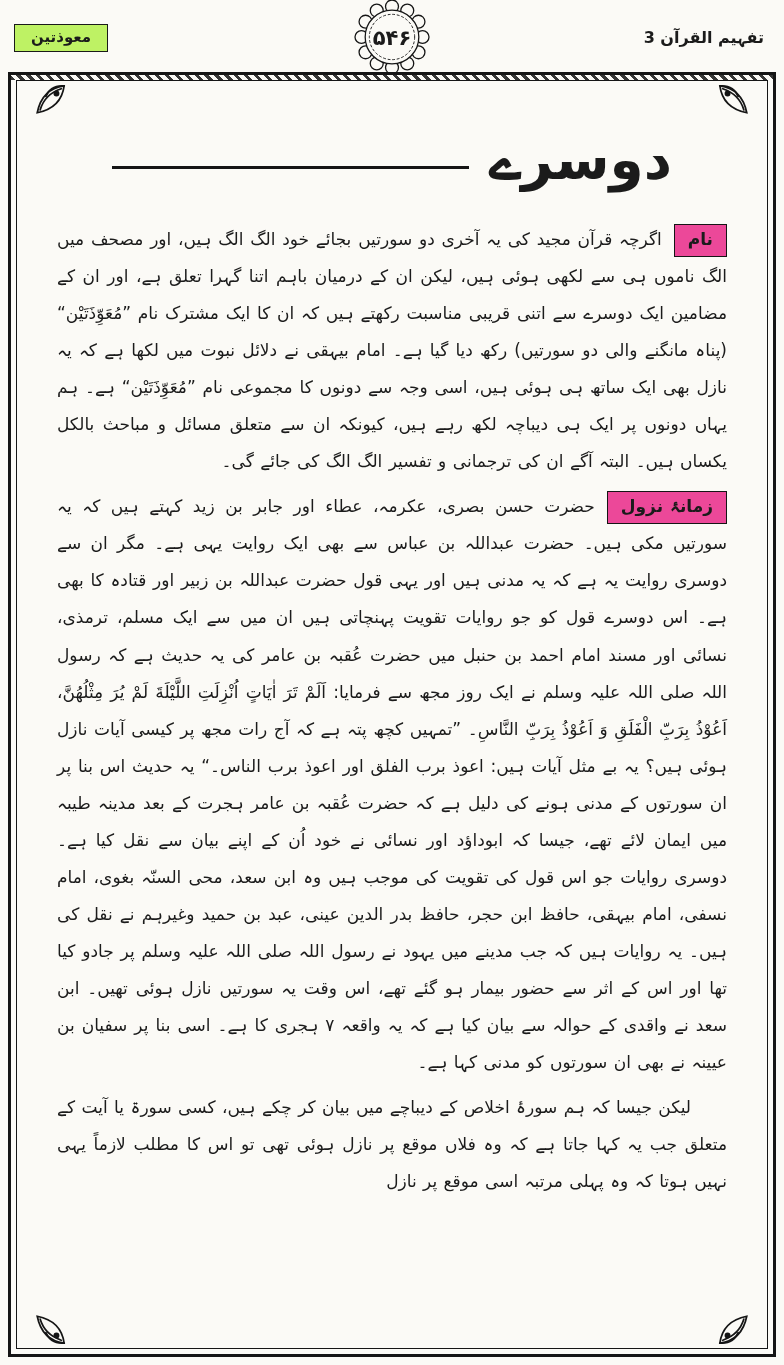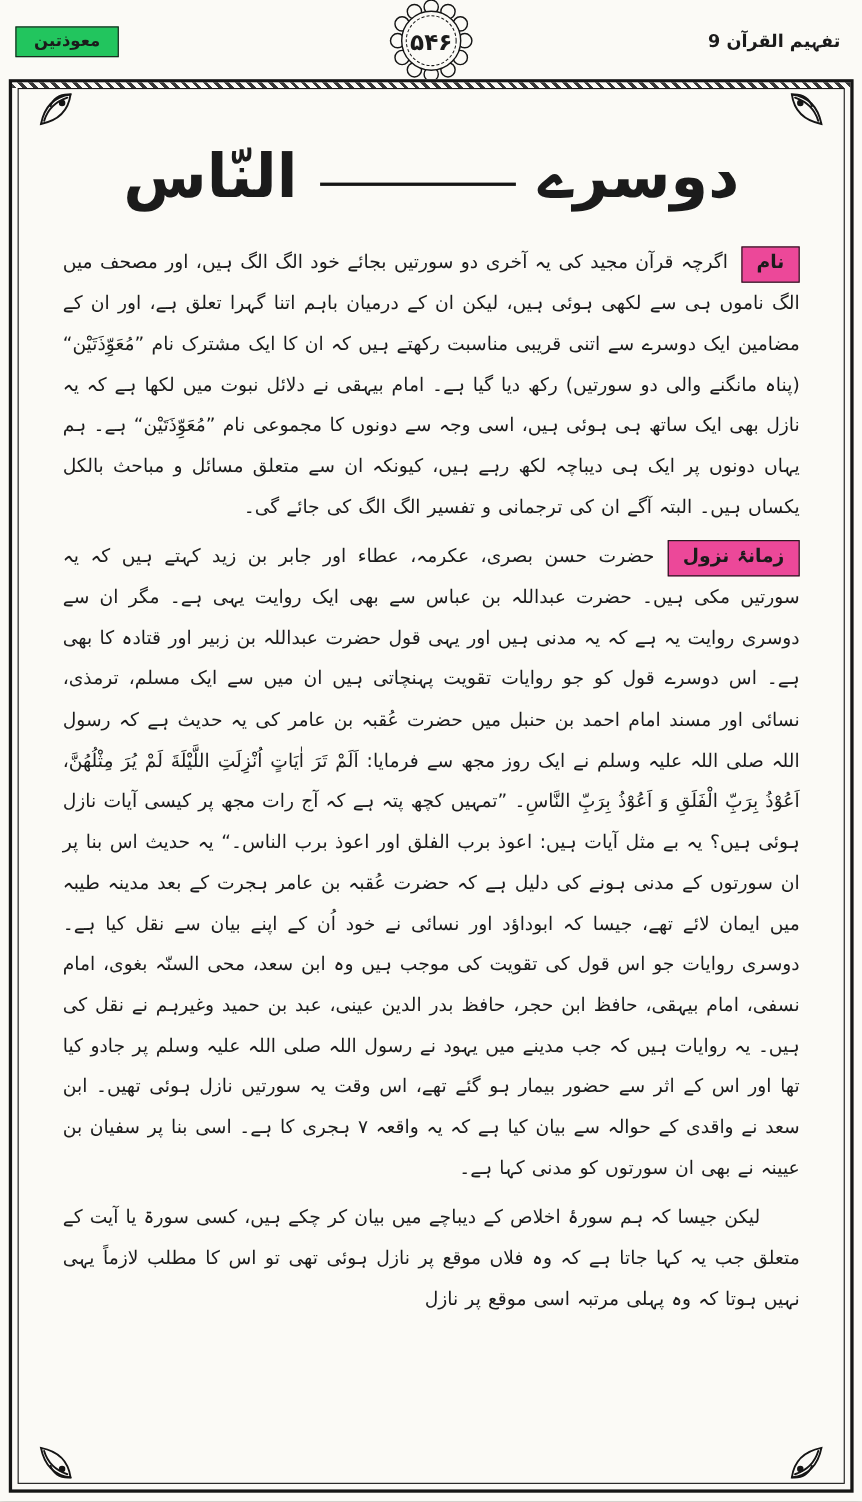--- a/index.html
+++ b/index.html
@@ -9,21 +9,21 @@
     width:784px; height:1365px; margin:0 auto; position:relative;
     background:#fbfaf6; overflow:hidden;
     box-shadow:0 0 6px rgba(0,0,0,.4);
   }
 
   
   .page-header { position:absolute; top:0; left:0; right:0; height:72px; direction:rtl; }
   .running-title-box {
     position:absolute; top:24px; left:14px;
     border:1.6px solid #1a1a1a; padding:3px 16px 5px;
-    font-size:15px; font-weight:bold; background:#22c55e;text-align:center;
+    font-size:15px; font-weight:bold; background:#bef264;text-align:center;
   }
   .header-right { position:absolute; top:28px; right:20px; font-size:16px; font-weight:bold; letter-spacing:.5px; }
   .medallion { position:absolute; top:0; left:50%; transform:translateX(-50%); width:82px; height:74px; }
   .medallion svg { position:absolute; inset:0; width:100%; height:100%; }
   .page-num {
     position:absolute; inset:0; display:flex; align-items:center; justify-content:center;
     font-size:21px; font-weight:bold; padding-top:1px;
   }
 
   
@@ -72,21 +72,21 @@
     padding:0 13px 2px; margin-left:12px; font-weight:bold;
     line-height:1.7; background:#ec4899;
   }
 </style>
 </head>
 <body>
 
 <div class="page">
 
   <header class="page-header">
-    <div class="header-right">تفہیم القرآن 9</div>
+    <div class="header-right">تفہیم القرآن 3</div>
 
     <div class="medallion">
       <svg viewBox="0 0 80 80">
         <g fill="#fbfaf6" stroke="#151515" stroke-width="1.4">
           <circle cx="73" cy="40" r="7"></circle>
             <circle cx="68.6" cy="56.5" r="7"></circle>
           <circle cx="56.5" cy="68.6" r="7"></circle>
             <circle cx="40" cy="73" r="7"></circle>
           <circle cx="23.5" cy="68.6" r="7"></circle>
             <circle cx="11.4" cy="56.5" r="7"></circle>
@@ -149,21 +149,20 @@
           <path d="M3 3 C14 2 20 8 22 14"></path>
           <circle cx="11" cy="11" r="2.2" fill="#151515"></circle>
         </g>
           </svg>
       </span>
 
 
       <div class="surah-row">
         <span class="surah-name">دوسرے</span>
         <span class="surah-divider"></span>
-        <span class="surah-name">النّاس</span>
       </div>
 
       <div class="body-text">
 
         <p class="para">
           <span class="section-box">نام</span><span>اگرچہ قرآن مجید کی یہ آخری دو سورتیں بجائے خود الگ الگ ہیں، اور مصحف میں الگ ناموں ہی سے لکھی ہوئی ہیں، لیکن ان کے درمیان باہم اتنا گہرا تعلق ہے، اور ان کے مضامین ایک دوسرے سے اتنی قریبی مناسبت رکھتے ہیں کہ ان کا ایک مشترک نام ”مُعَوِّذَتَیْن“ (پناہ مانگنے والی دو سورتیں) رکھ دیا گیا ہے۔ امام بیہقی نے دلائل نبوت میں لکھا ہے کہ یہ نازل بھی ایک ساتھ ہی ہوئی ہیں، اسی وجہ سے دونوں کا مجموعی نام ”مُعَوِّذَتَیْن“ ہے۔ ہم یہاں دونوں پر ایک ہی دیباچہ لکھ رہے ہیں، کیونکہ ان سے متعلق مسائل و مباحث بالکل یکساں ہیں۔ البتہ آگے ان کی ترجمانی و تفسیر الگ الگ کی جائے گی۔</span>
         </p>
 
         <p class="para">
           <span class="section-box">زمانۂ نزول</span><span>حضرت حسن بصری، عکرمہ، عطاء اور جابر بن زید کہتے ہیں کہ یہ سورتیں مکی ہیں۔ حضرت عبداللہ بن عباس سے بھی ایک روایت یہی ہے۔ مگر ان سے دوسری روایت یہ ہے کہ یہ مدنی ہیں اور یہی قول حضرت عبداللہ بن زبیر اور قتادہ کا بھی ہے۔ اس دوسرے قول کو جو روایات تقویت پہنچاتی ہیں ان میں سے ایک مسلم، ترمذی، نسائی اور مسند امام احمد بن حنبل میں حضرت عُقبہ بن عامر کی یہ حدیث ہے کہ رسول اللہ صلی اللہ علیہ وسلم نے ایک روز مجھ سے فرمایا: اَلَمْ تَرَ اٰیَاتٍ اُنْزِلَتِ اللَّیْلَةَ لَمْ یُرَ مِثْلُھُنَّ، اَعُوْذُ بِرَبِّ الْفَلَقِ وَ اَعُوْذُ بِرَبِّ النَّاسِ۔ ”تمہیں کچھ پتہ ہے کہ آج رات مجھ پر کیسی آیات نازل ہوئی ہیں؟ یہ بے مثل آیات ہیں: اعوذ برب الفلق اور اعوذ برب الناس۔“ یہ حدیث اس بنا پر ان سورتوں کے مدنی ہونے کی دلیل ہے کہ حضرت عُقبہ بن عامر ہجرت کے بعد مدینہ طیبہ میں ایمان لائے تھے، جیسا کہ ابوداؤد اور نسائی نے خود اُن کے اپنے بیان سے نقل کیا ہے۔ دوسری روایات جو اس قول کی تقویت کی موجب ہیں وہ ابن سعد، محی السنّہ بغوی، امام نسفی، امام بیہقی، حافظ ابن حجر، حافظ بدر الدین عینی، عبد بن حمید وغیرہم نے نقل کی ہیں۔ یہ روایات ہیں کہ جب مدینے میں یہود نے رسول اللہ صلی اللہ علیہ وسلم پر جادو کیا تھا اور اس کے اثر سے حضور بیمار ہو گئے تھے، اس وقت یہ سورتیں نازل ہوئی تھیں۔ ابن سعد نے واقدی کے حوالہ سے بیان کیا ہے کہ یہ واقعہ ۷ ہجری کا ہے۔ اسی بنا پر سفیان بن عیینہ نے بھی ان سورتوں کو مدنی کہا ہے۔</span>

